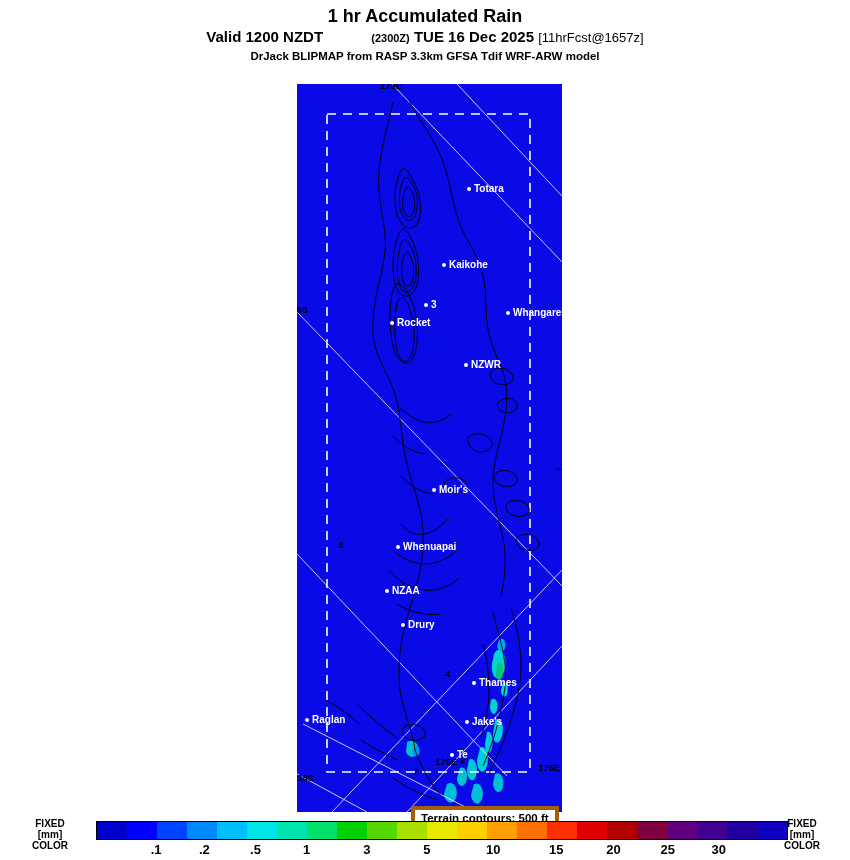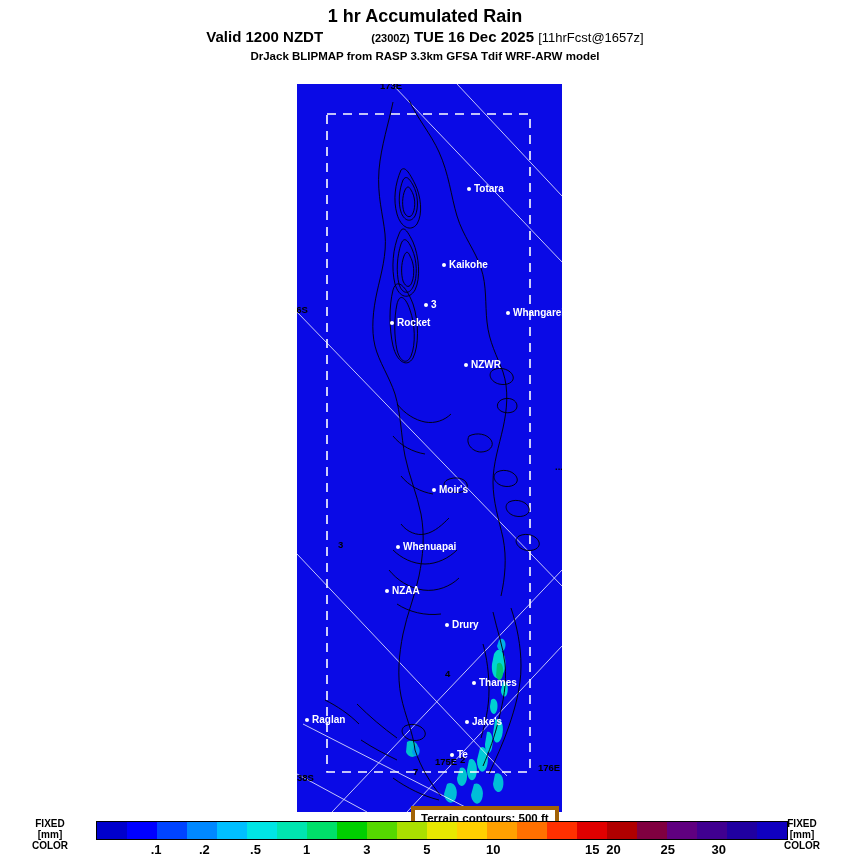--- a/index.html
+++ b/index.html
@@ -281,21 +281,21 @@
   </div>
   <div class="station" style="left:135px; top:401px;">
     <span class="dot"></span><span>Moir's</span>
   </div>
   <div class="station" style="left:99px; top:458px;">
     <span class="dot"></span><span>Whenuapai</span>
   </div>
   <div class="station" style="left:88px; top:502px;">
     <span class="dot"></span><span>NZAA</span>
   </div>
-  <div class="station" style="left:104px; top:536px;margin-left:44px;">
+  <div class="station" style="left:104px; top:536px;">
     <span class="dot"></span><span>Drury</span>
   </div>
   <div class="station" style="left:175px; top:594px;">
     <span class="dot"></span><span>Thames</span>
   </div>
   <div class="station" style="left:8px; top:631px;">
     <span class="dot"></span><span>Raglan</span>
   </div>
   <div class="station" style="left:168px; top:633px;">
     <span class="dot"></span><span>Jake's</span>
@@ -340,21 +340,21 @@
       <div class="seg" style="background: rgb(16, 0, 192);"></div>
     </div>
   <div class="ticks" id="legend-ticks">
       <span style="left: 8.69565%;">.1</span>
       <span style="left: 15.6522%;">.2</span>
       <span style="left: 23.0435%;">.5</span>
       <span style="left: 30.4348%;">1</span>
       <span style="left: 39.1304%;">3</span>
       <span style="left: 47.8261%;">5</span>
       <span style="left: 57.3913%;">10</span>
-      <span style="left: 66.5217%; margin-left: 36px;">15</span>
+      <span style="left: 66.5217%;">15</span>
       <span style="left: 74.7826%;">20</span>
       <span style="left: 82.6087%;">25</span>
       <span style="left: 90%;">30</span>
     </div>
 
   <div class="legend-side right">
     <div>FIXED</div>
     <div>[mm]</div>
     <div>COLOR</div>
   </div>

